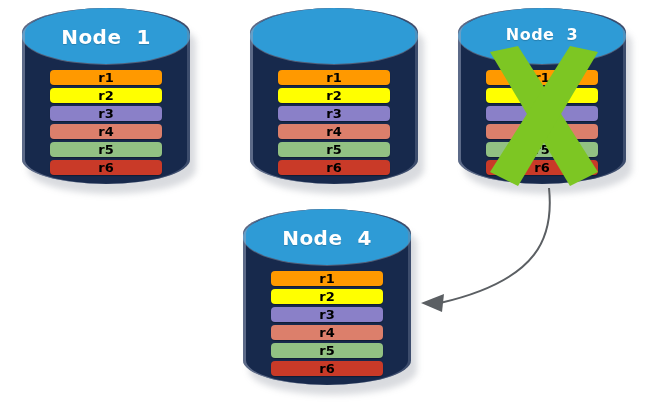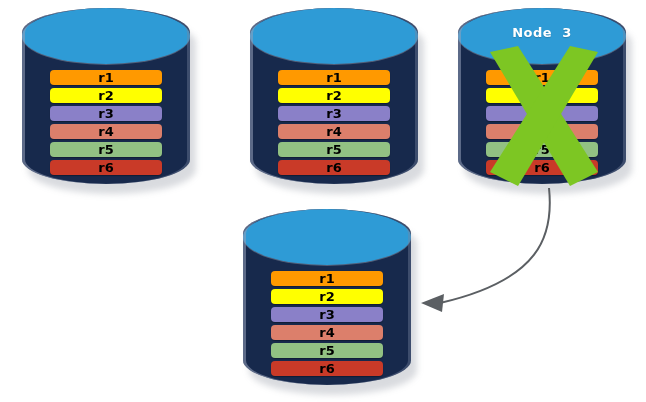--- a/index.html
+++ b/index.html
@@ -110,20 +110,21 @@
 </head>
 <body>
 
 <div id="canvas">
 
   <div class="node" style="left:22px; top:8px; width:168px; height:176px;">
     <div class="cyl-shadow"></div>
     <div class="cyl-body"></div>
     <div class="cyl-top" style="height:56px;"></div>
     <div class="cyl-body-edge"></div>
+    <div class="cyl-title" style="top:17px; font-size:20px;">Node  1</div>
     <div class="rows" style="top:62px;">
       <div class="row-bar" style="margin:0 28px 3px 28px; height:15px; font-size:13px; background:#ff9900;">
         <span>r1</span>
       </div>
       <div class="row-bar" style="margin:0 28px 3px 28px; height:15px; font-size:13px; background:#ffff00;">
         <span>r2</span>
       </div>
       <div class="row-bar" style="margin:0 28px 3px 28px; height:15px; font-size:13px; background:#8a80c8;">
         <span>r3</span>
       </div>
@@ -164,21 +165,21 @@
         <span>r6</span>
       </div>
     </div>
   </div>
 
   <div class="node" style="left:458px; top:8px; width:168px; height:176px;">
     <div class="cyl-shadow"></div>
     <div class="cyl-body"></div>
     <div class="cyl-top" style="height:56px;"></div>
     <div class="cyl-body-edge"></div>
-    <div class="cyl-title" style="top:17px; font-size:13px;">Node  3</div>
+    <div class="cyl-title" style="top:17px; font-size:16px;">Node  3</div>
     <div class="rows" style="top:62px;">
       <div class="row-bar" style="margin:0 28px 3px 28px; height:15px; font-size:13px; background:#ff9900;">
         <span>r1</span>
       </div>
       <div class="row-bar" style="margin:0 28px 3px 28px; height:15px; font-size:13px; background:#ffff00;">
         <span>r2</span>
       </div>
       <div class="row-bar" style="margin:0 28px 3px 28px; height:15px; font-size:13px; background:#8a80c8;">
         <span>r3</span>
       </div>
@@ -197,20 +198,21 @@
       <polygon points="6,6 34,0 114,126 86,140" fill="#7dc623"></polygon>
       <polygon points="114,6 86,0 6,126 34,140" fill="#7dc623"></polygon>
     </svg>
   </div>
 
   <div class="node" style="left:243px; top:209px; width:168px; height:176px;">
     <div class="cyl-shadow"></div>
     <div class="cyl-body"></div>
     <div class="cyl-top" style="height:56px;"></div>
     <div class="cyl-body-edge"></div>
+    <div class="cyl-title" style="top:17px; font-size:20px;">Node  4</div>
     <div class="rows" style="top:62px;">
       <div class="row-bar" style="margin:0 28px 3px 28px; height:15px; font-size:13px; background:#ff9900;">
         <span>r1</span>
       </div>
       <div class="row-bar" style="margin:0 28px 3px 28px; height:15px; font-size:13px; background:#ffff00;">
         <span>r2</span>
       </div>
       <div class="row-bar" style="margin:0 28px 3px 28px; height:15px; font-size:13px; background:#8a80c8;">
         <span>r3</span>
       </div>

